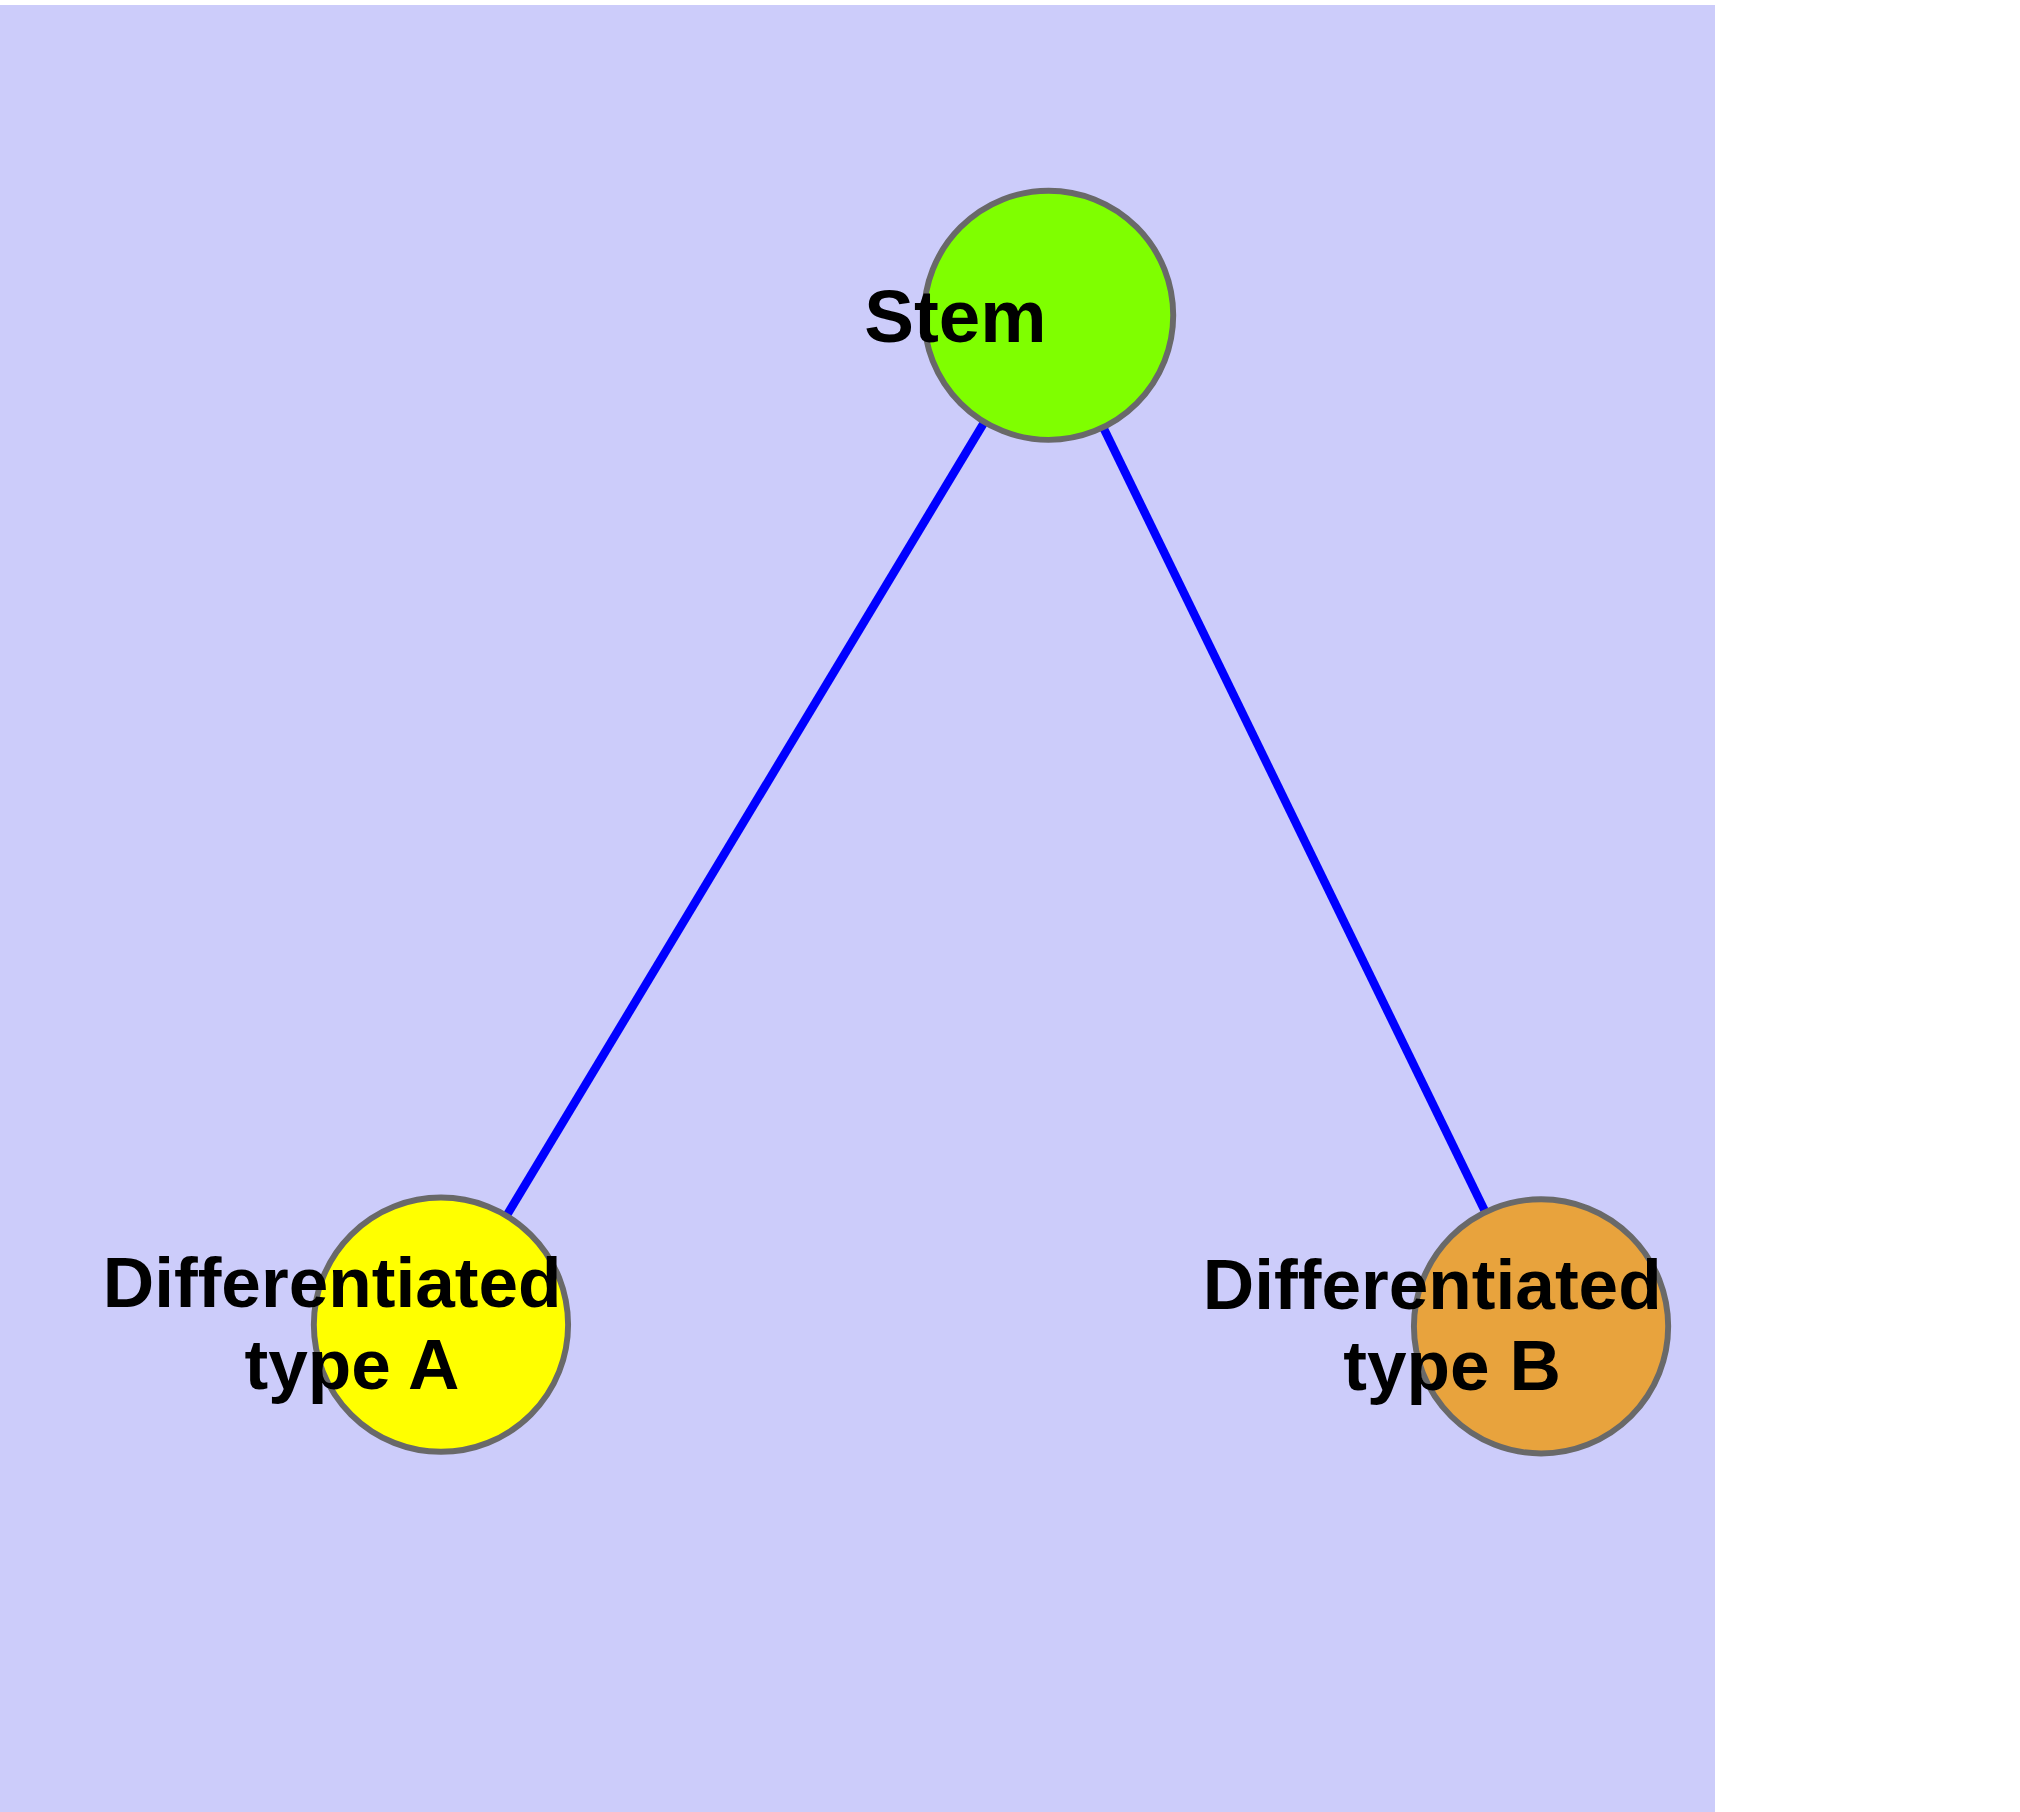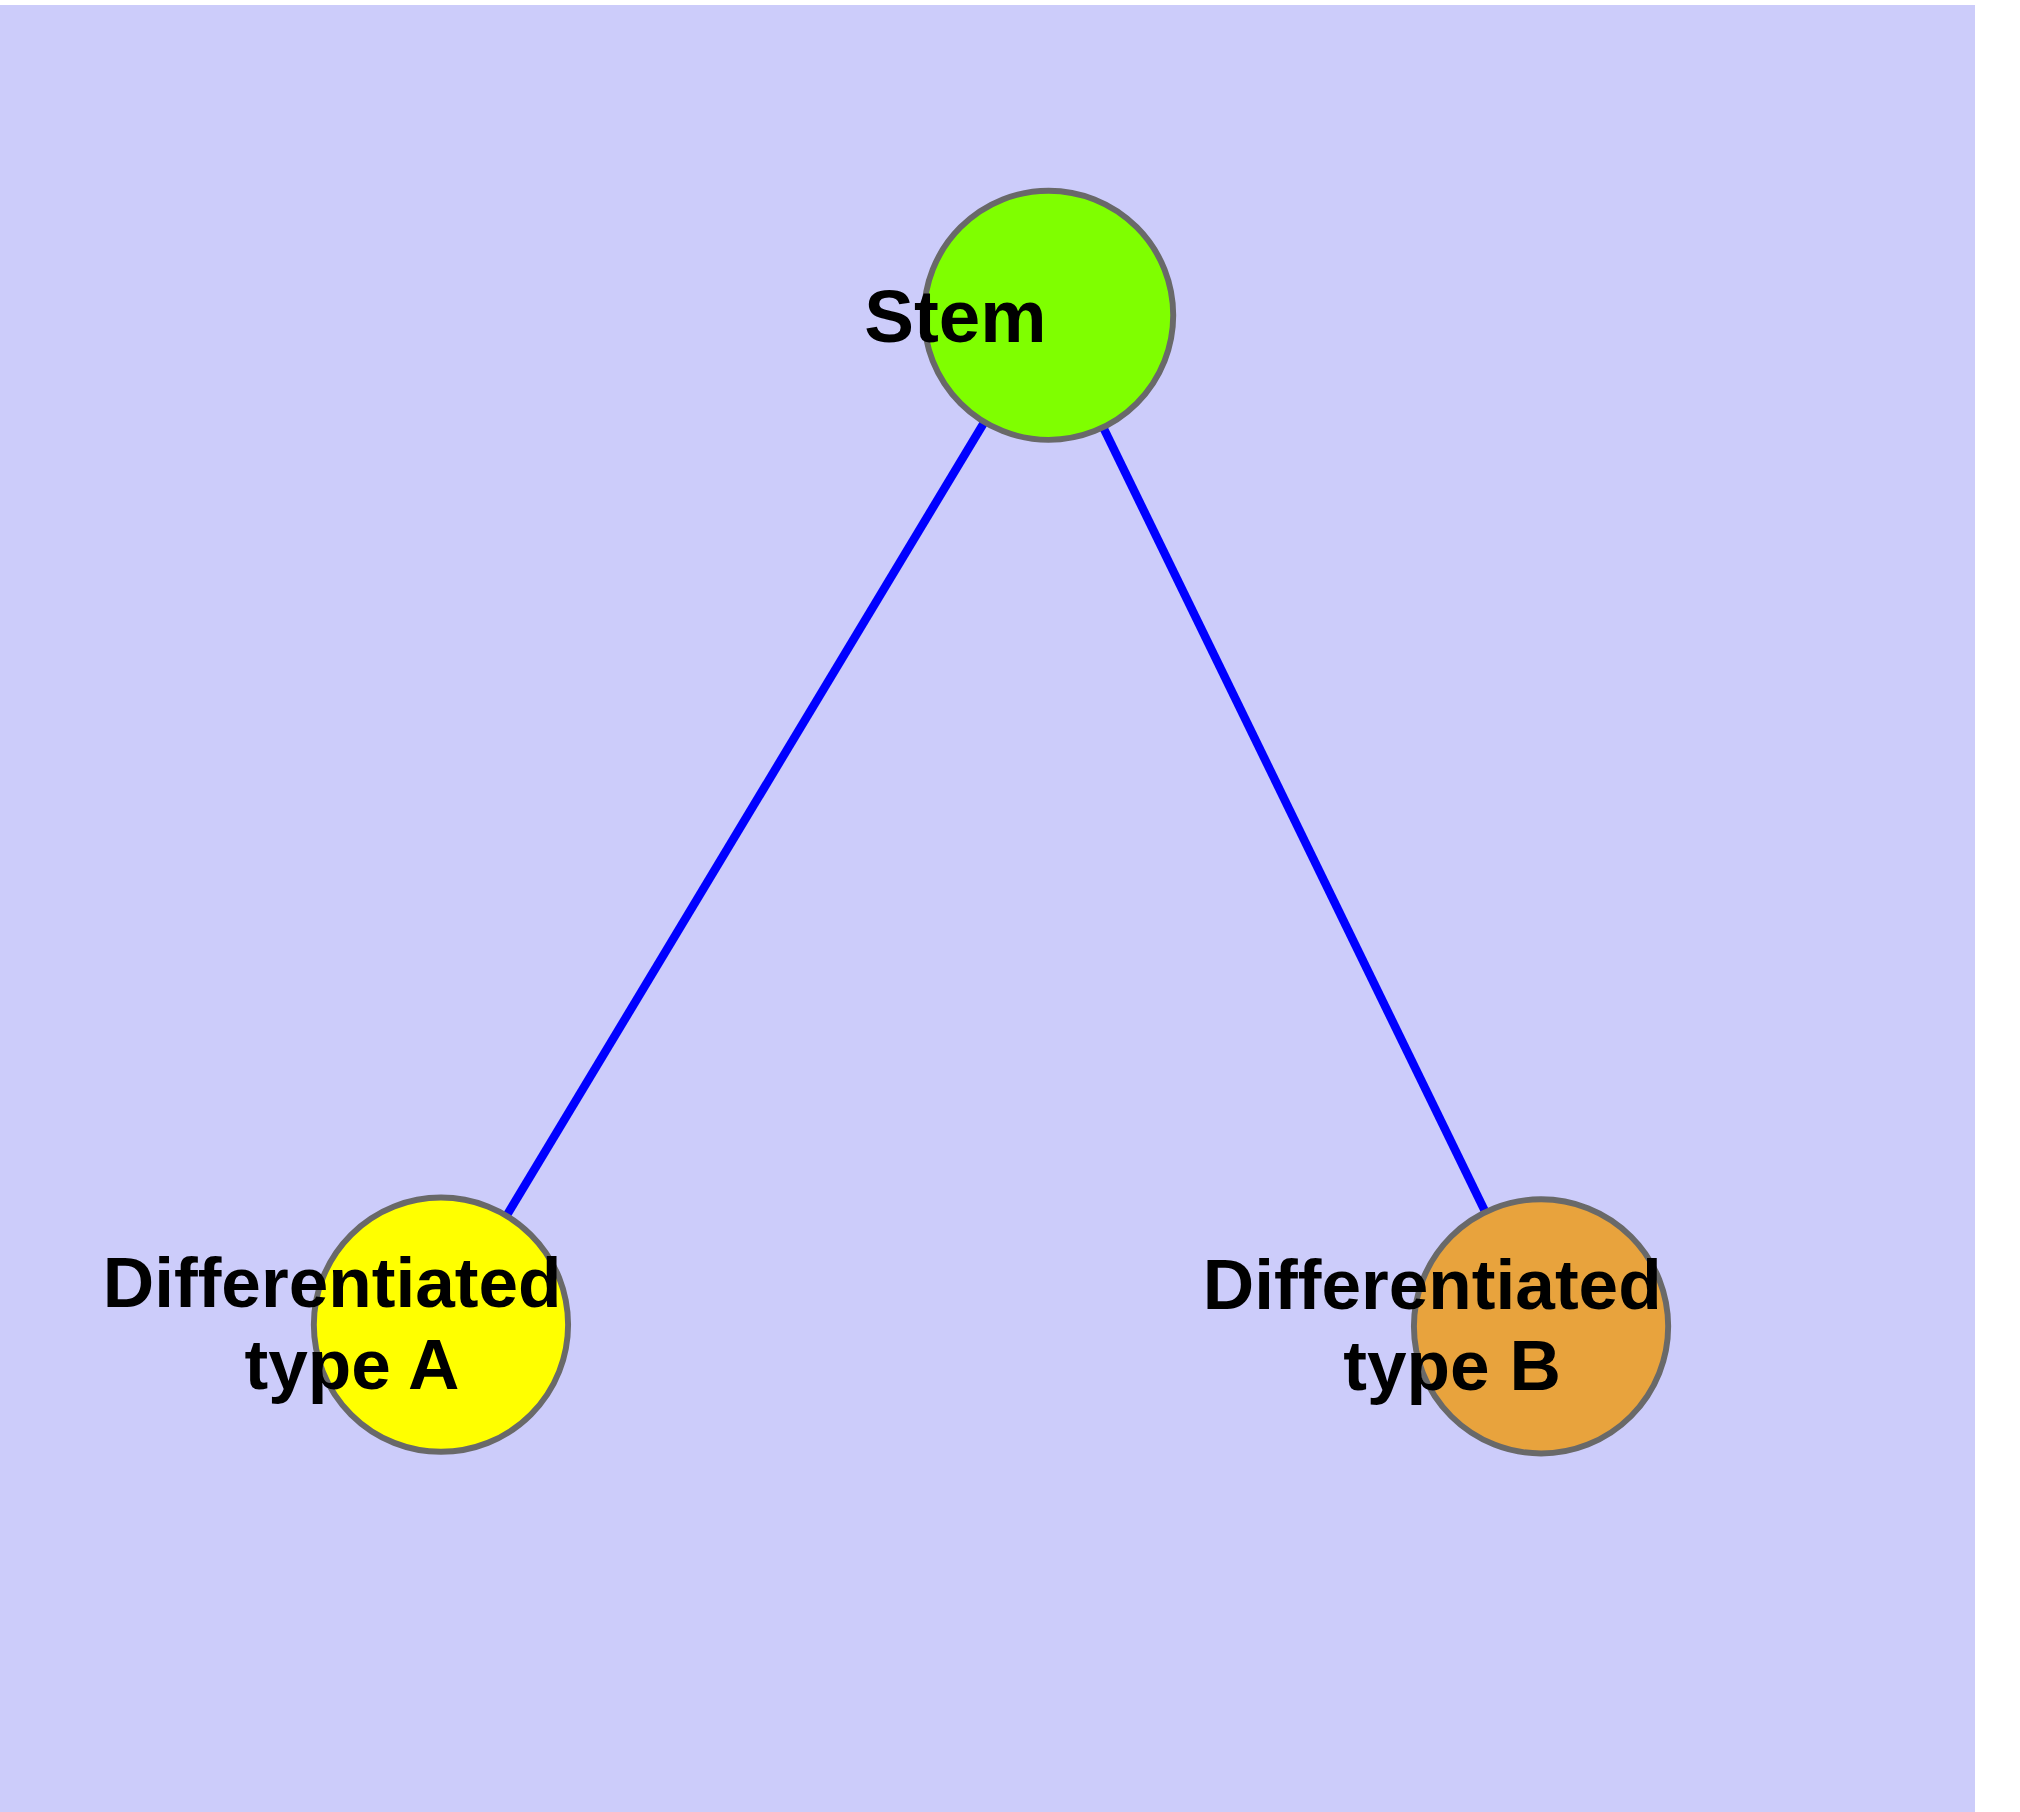--- a/index.html
+++ b/index.html
@@ -6,21 +6,21 @@
   html, body {
     margin: 0;
     padding: 0;
     background: #ffffff;
   }
   body {
     font-family: "Liberation Sans", sans-serif;
   }
   #canvas {
     position: relative;
-    width: 1975px;
+    width: 1715px;
     height: 1812px;
     overflow: hidden;
     background: #ffffff;
   }
   #plot-area {
     position: absolute;
     left: 0;
     top: 5.1px;
     width: 2010px;
     height: 1807px;

